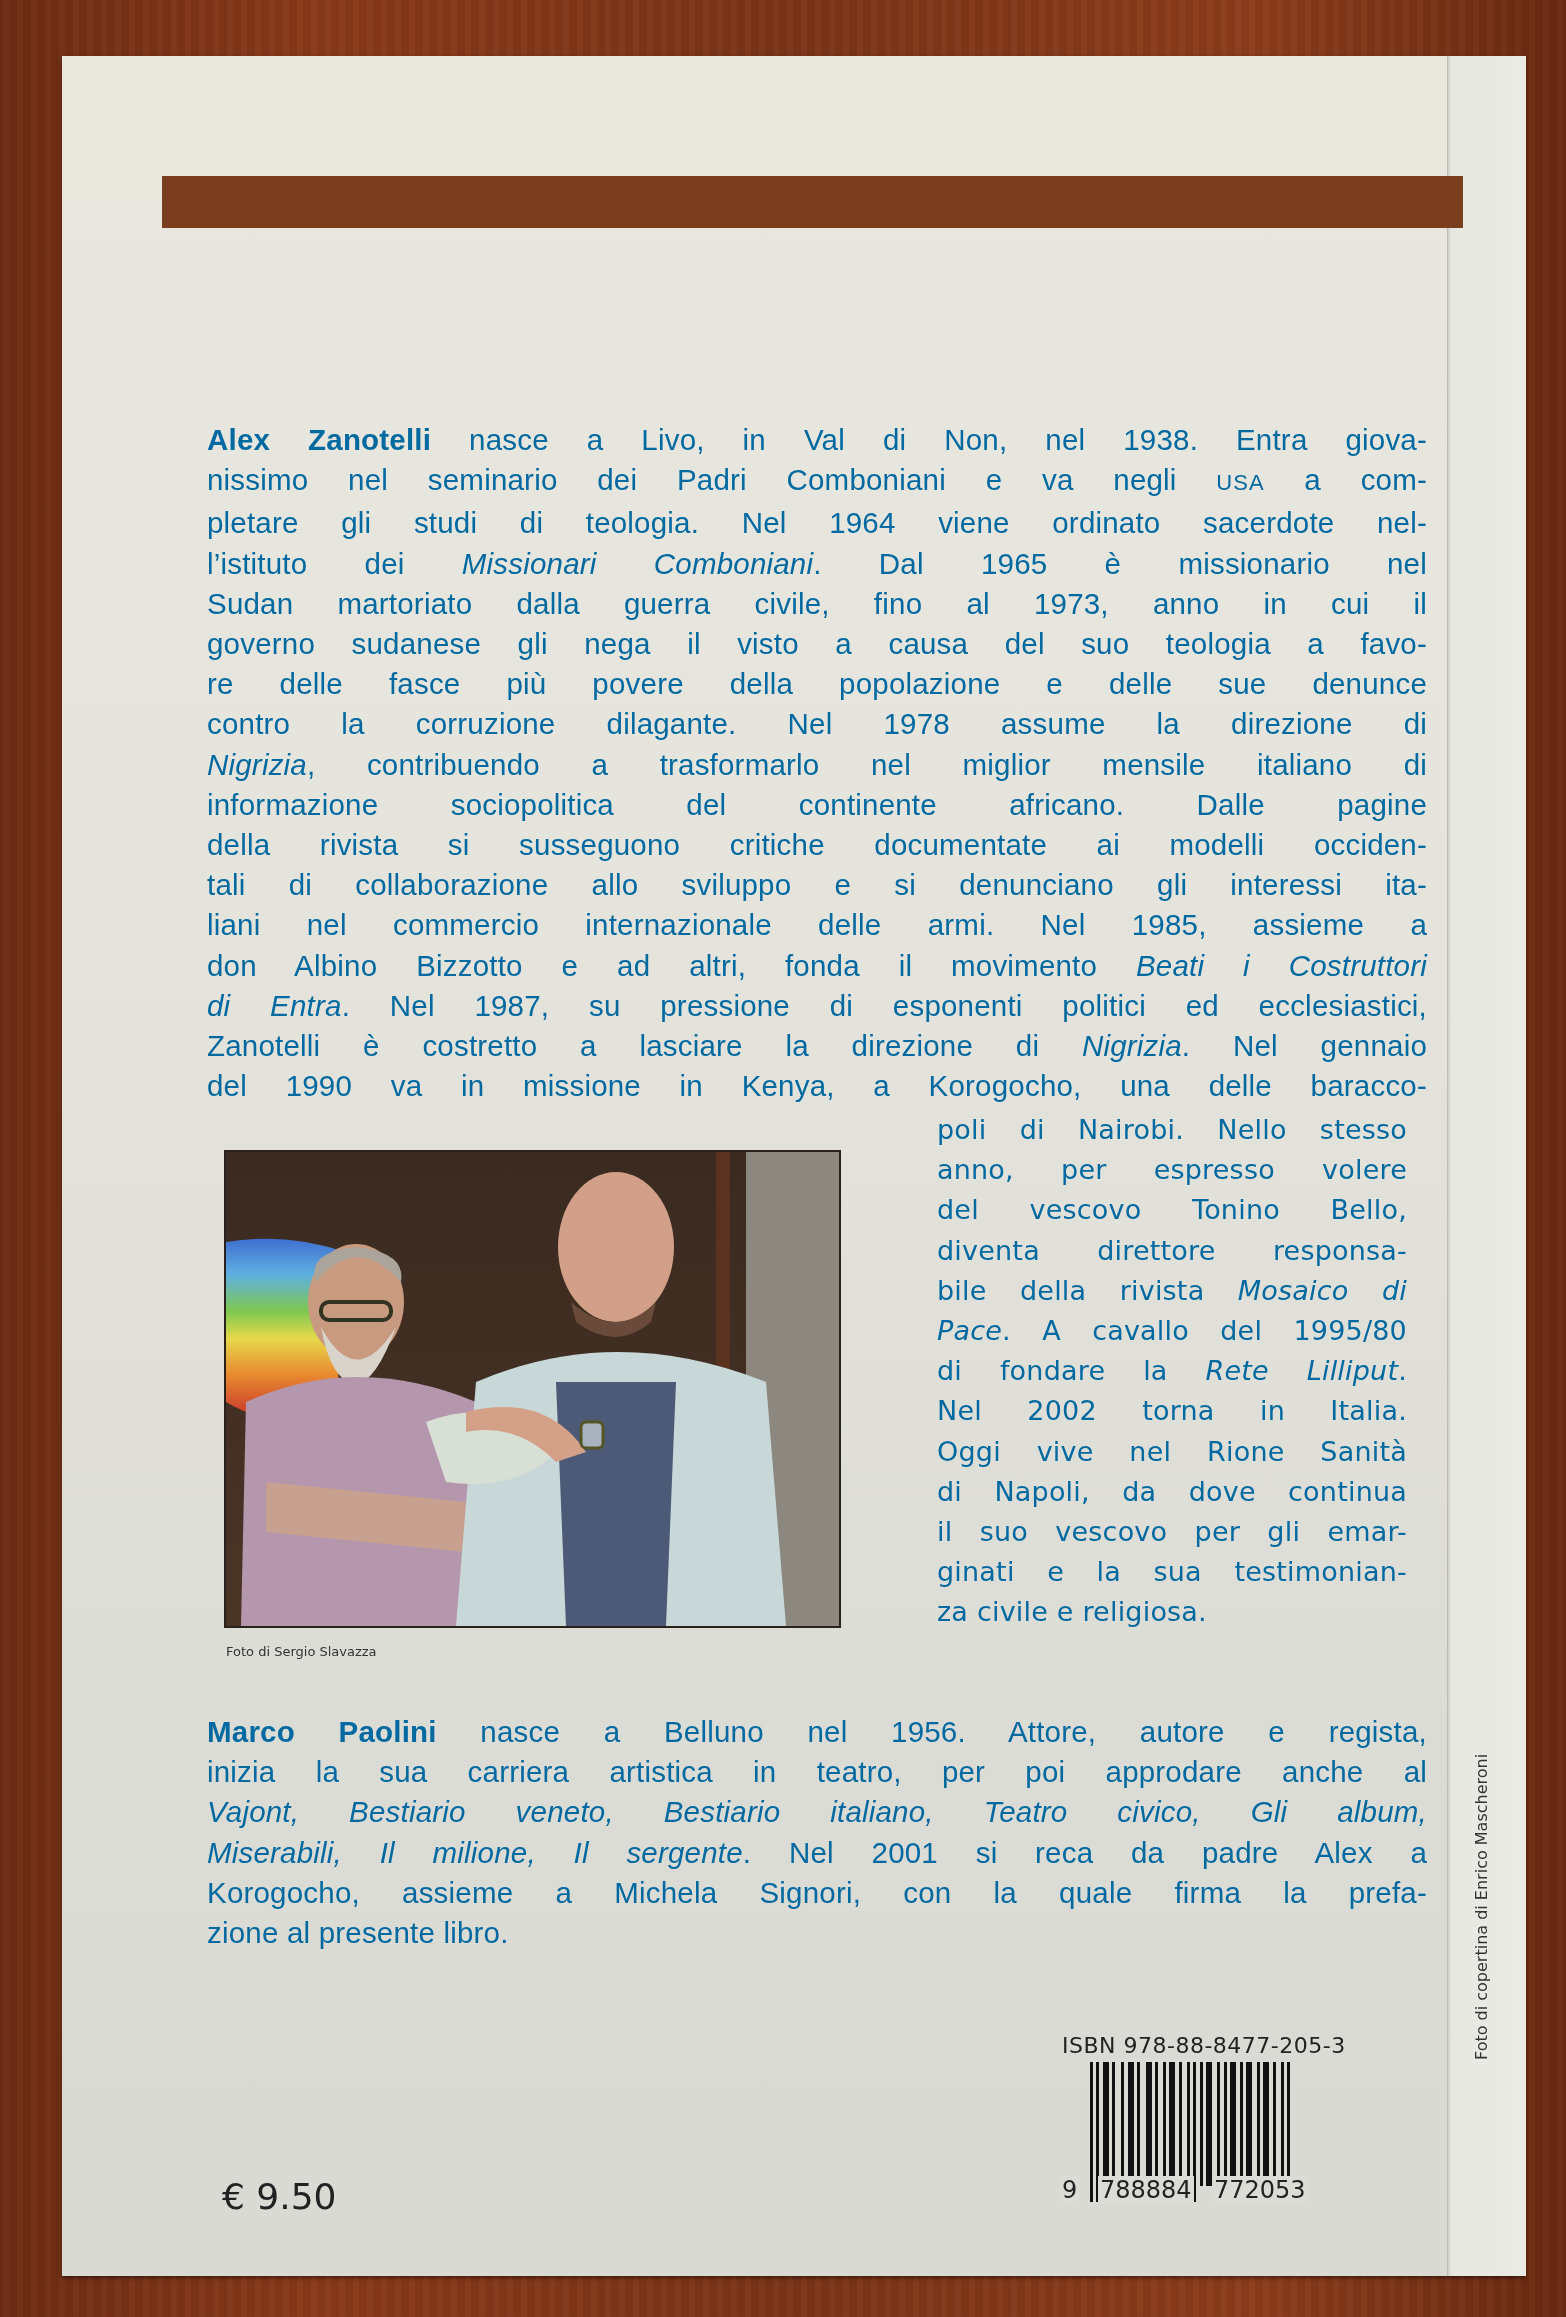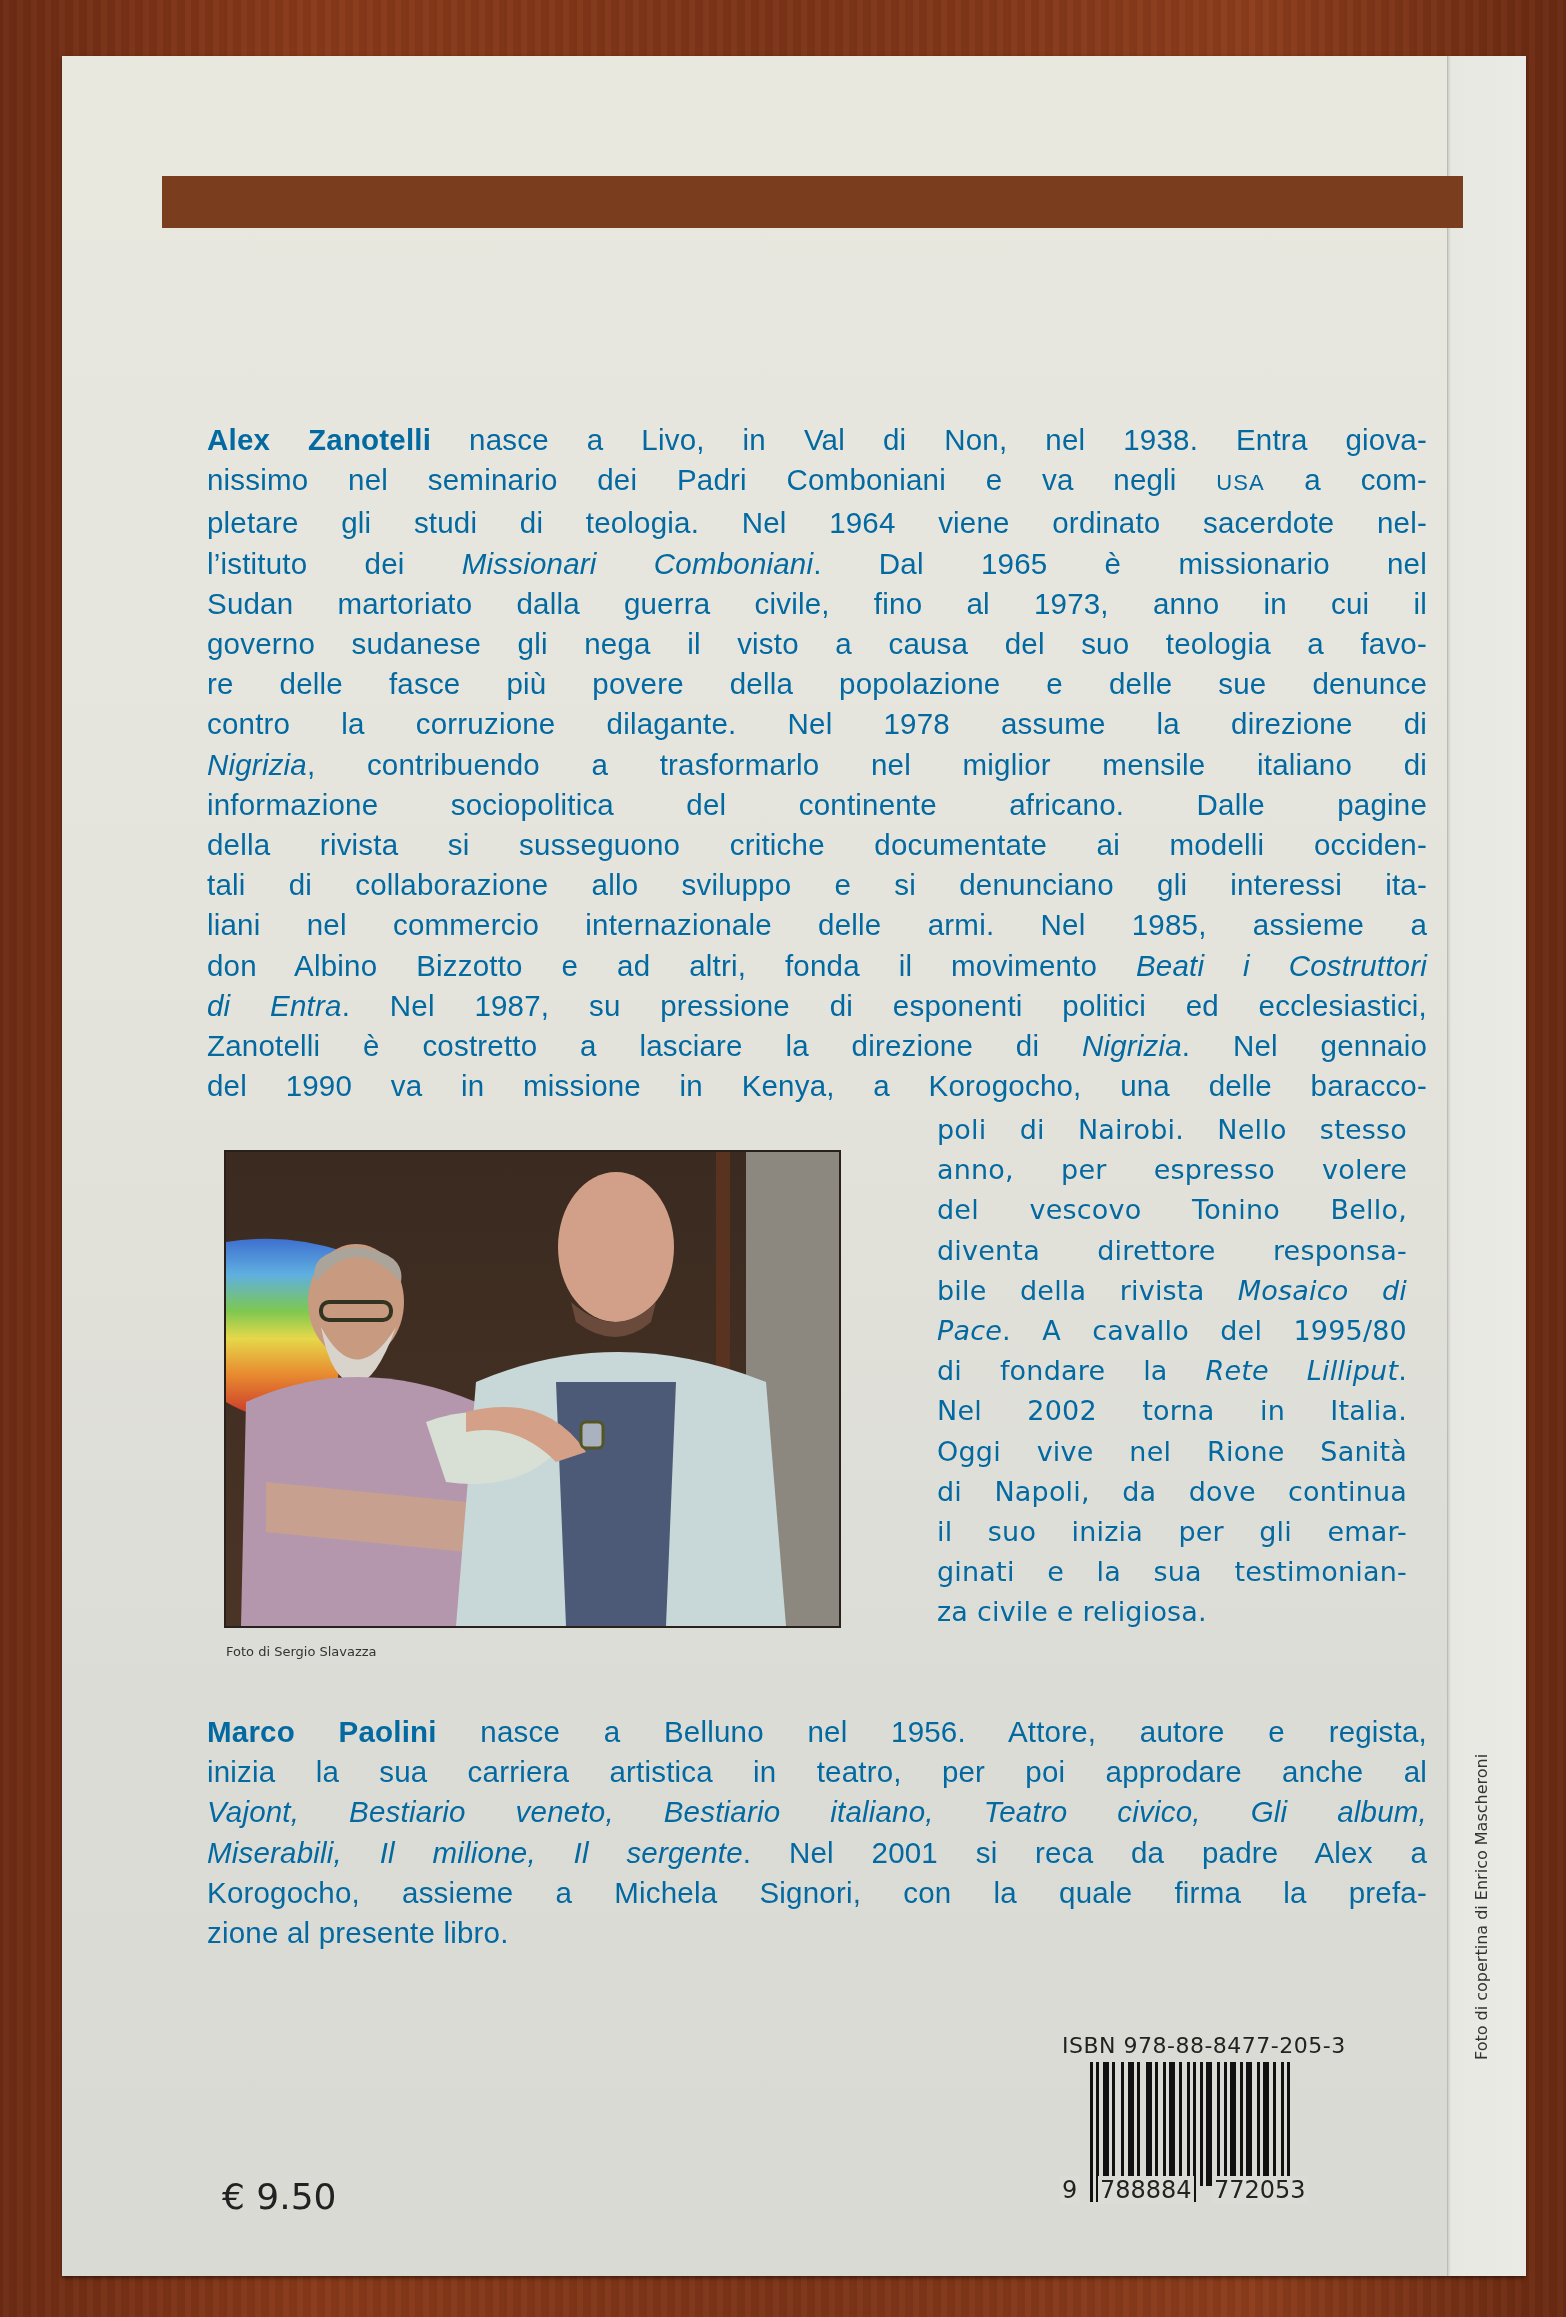--- a/index.html
+++ b/index.html
@@ -112,21 +112,21 @@
   <span class="line">poli di Nairobi. Nello stesso</span>
   <span class="line">anno, per espresso volere</span>
   <span class="line">del vescovo Tonino Bello,</span>
   <span class="line">diventa direttore responsa-</span>
   <span class="line"><span>bile della rivista </span><i>Mosaico di</i></span>
   <span class="line"><i>Pace</i><span>. A cavallo del 1995/80</span></span>
   <span class="line"><span>di fondare la </span><i>Rete Lilliput</i><span>.</span></span>
   <span class="line">Nel 2002 torna in Italia.</span>
   <span class="line">Oggi vive nel Rione Sanità</span>
   <span class="line">di Napoli, da dove continua</span>
-  <span class="line">il suo inizia per gli emar-</span>
+  <span class="line">il suo vescovo per gli emar-</span>
   <span class="line">ginati e la sua testimonian-</span>
   <span class="line last">za civile e religiosa.</span>
 </div>
 
 <div class="photo" title="Two men outdoors in front of a wooden wall with a rainbow peace flag">
   <svg width="613" height="474" viewBox="0 0 613 474">
     <defs>
       <linearGradient id="wall" x1="0" y1="0" x2="0" y2="1">
         <stop offset="0" stop-color="#3a2a20"></stop>
           <stop offset="1" stop-color="#4a3426"></stop>

